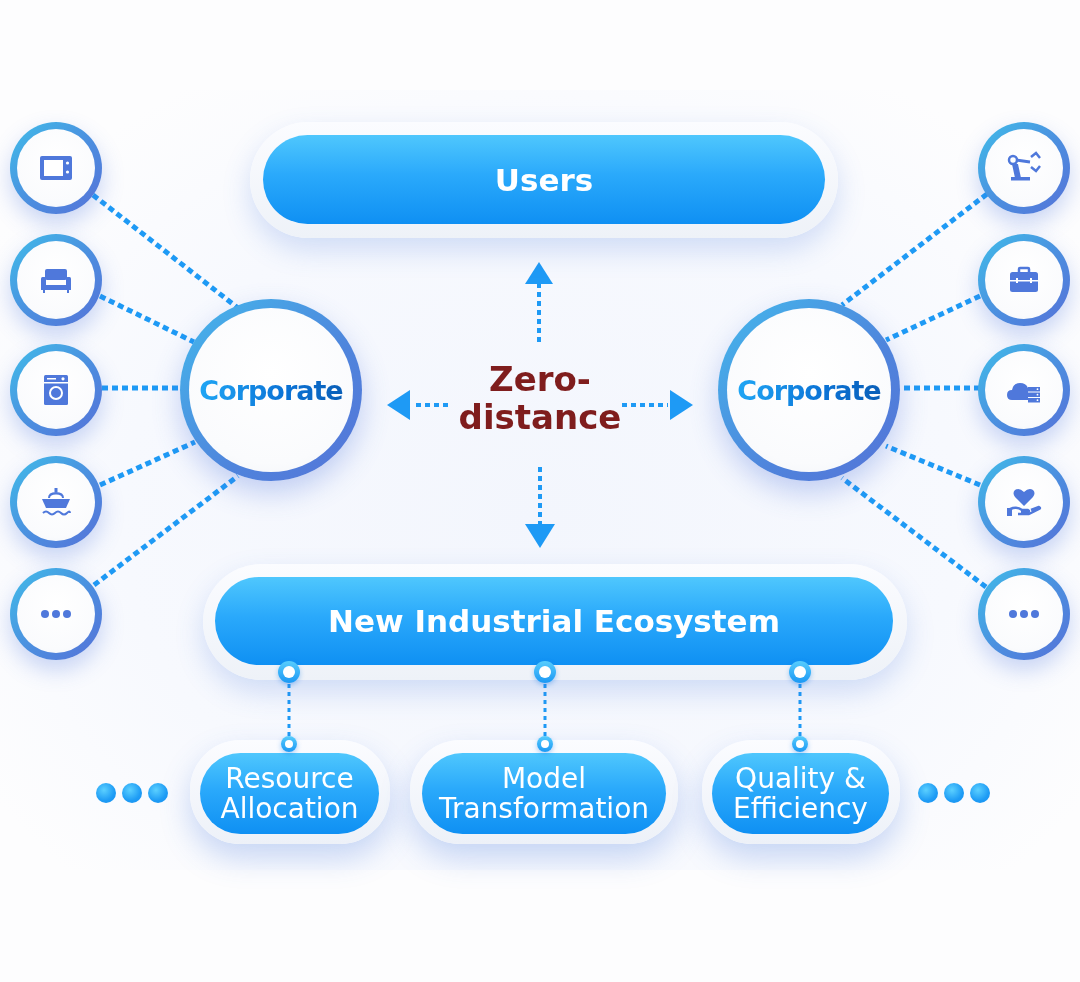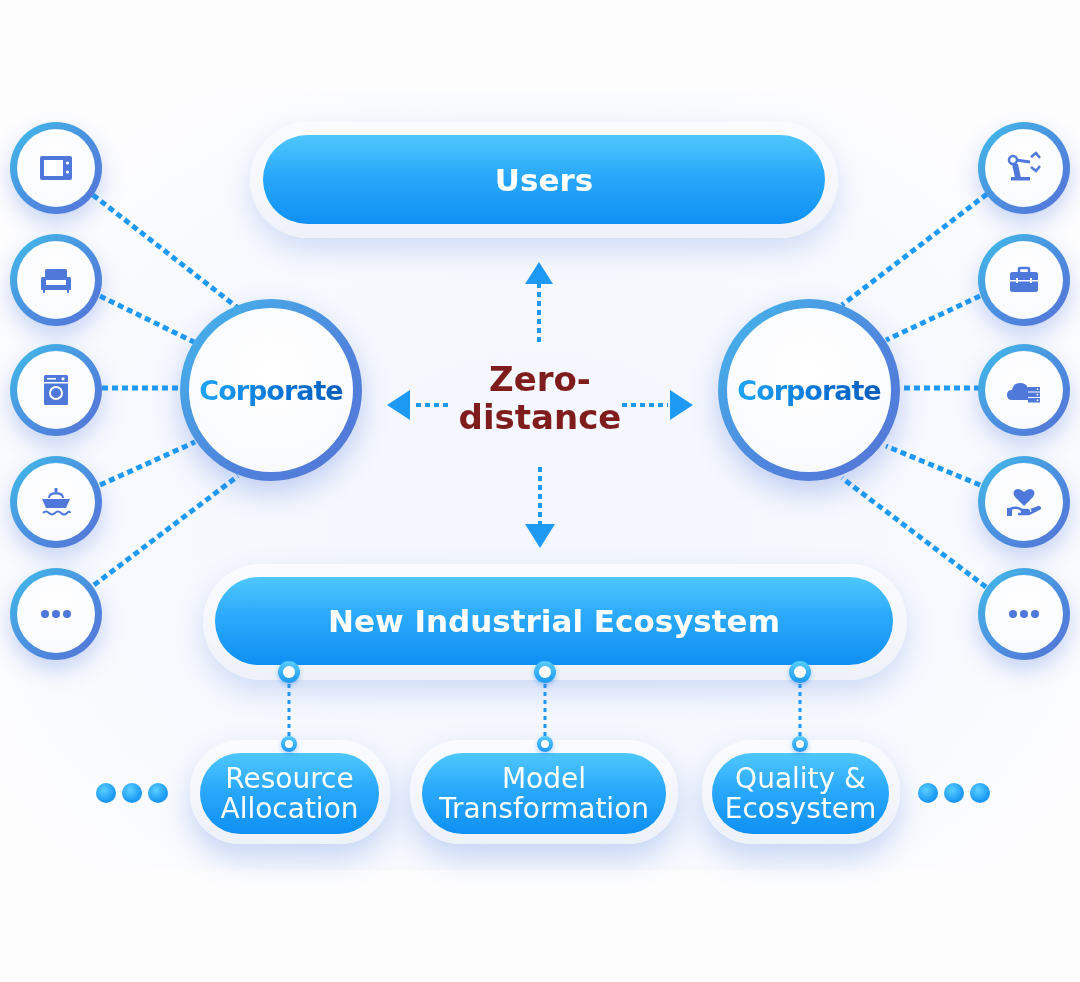--- a/index.html
+++ b/index.html
@@ -285,21 +285,21 @@
 <div class="pill sub-pill sub2">
   <div>
     <span>Model</span>
     <span>Transformation</span>
   </div>
 </div>
 <div class="sub-halo sub3-halo"></div>
 <div class="pill sub-pill sub3">
   <div>
     <span>Quality &amp;</span>
-    <span>Ecosystem</span>
+    <span>Efficiency</span>
   </div>
 </div>
 
 <div class="connector small" style="left:281px;top:736px;"></div>
 <div class="connector small" style="left:537px;top:736px;"></div>
 <div class="connector small" style="left:792px;top:736px;"></div>
 
 <div class="dots dots-left">
     <i></i>
     <i></i>

